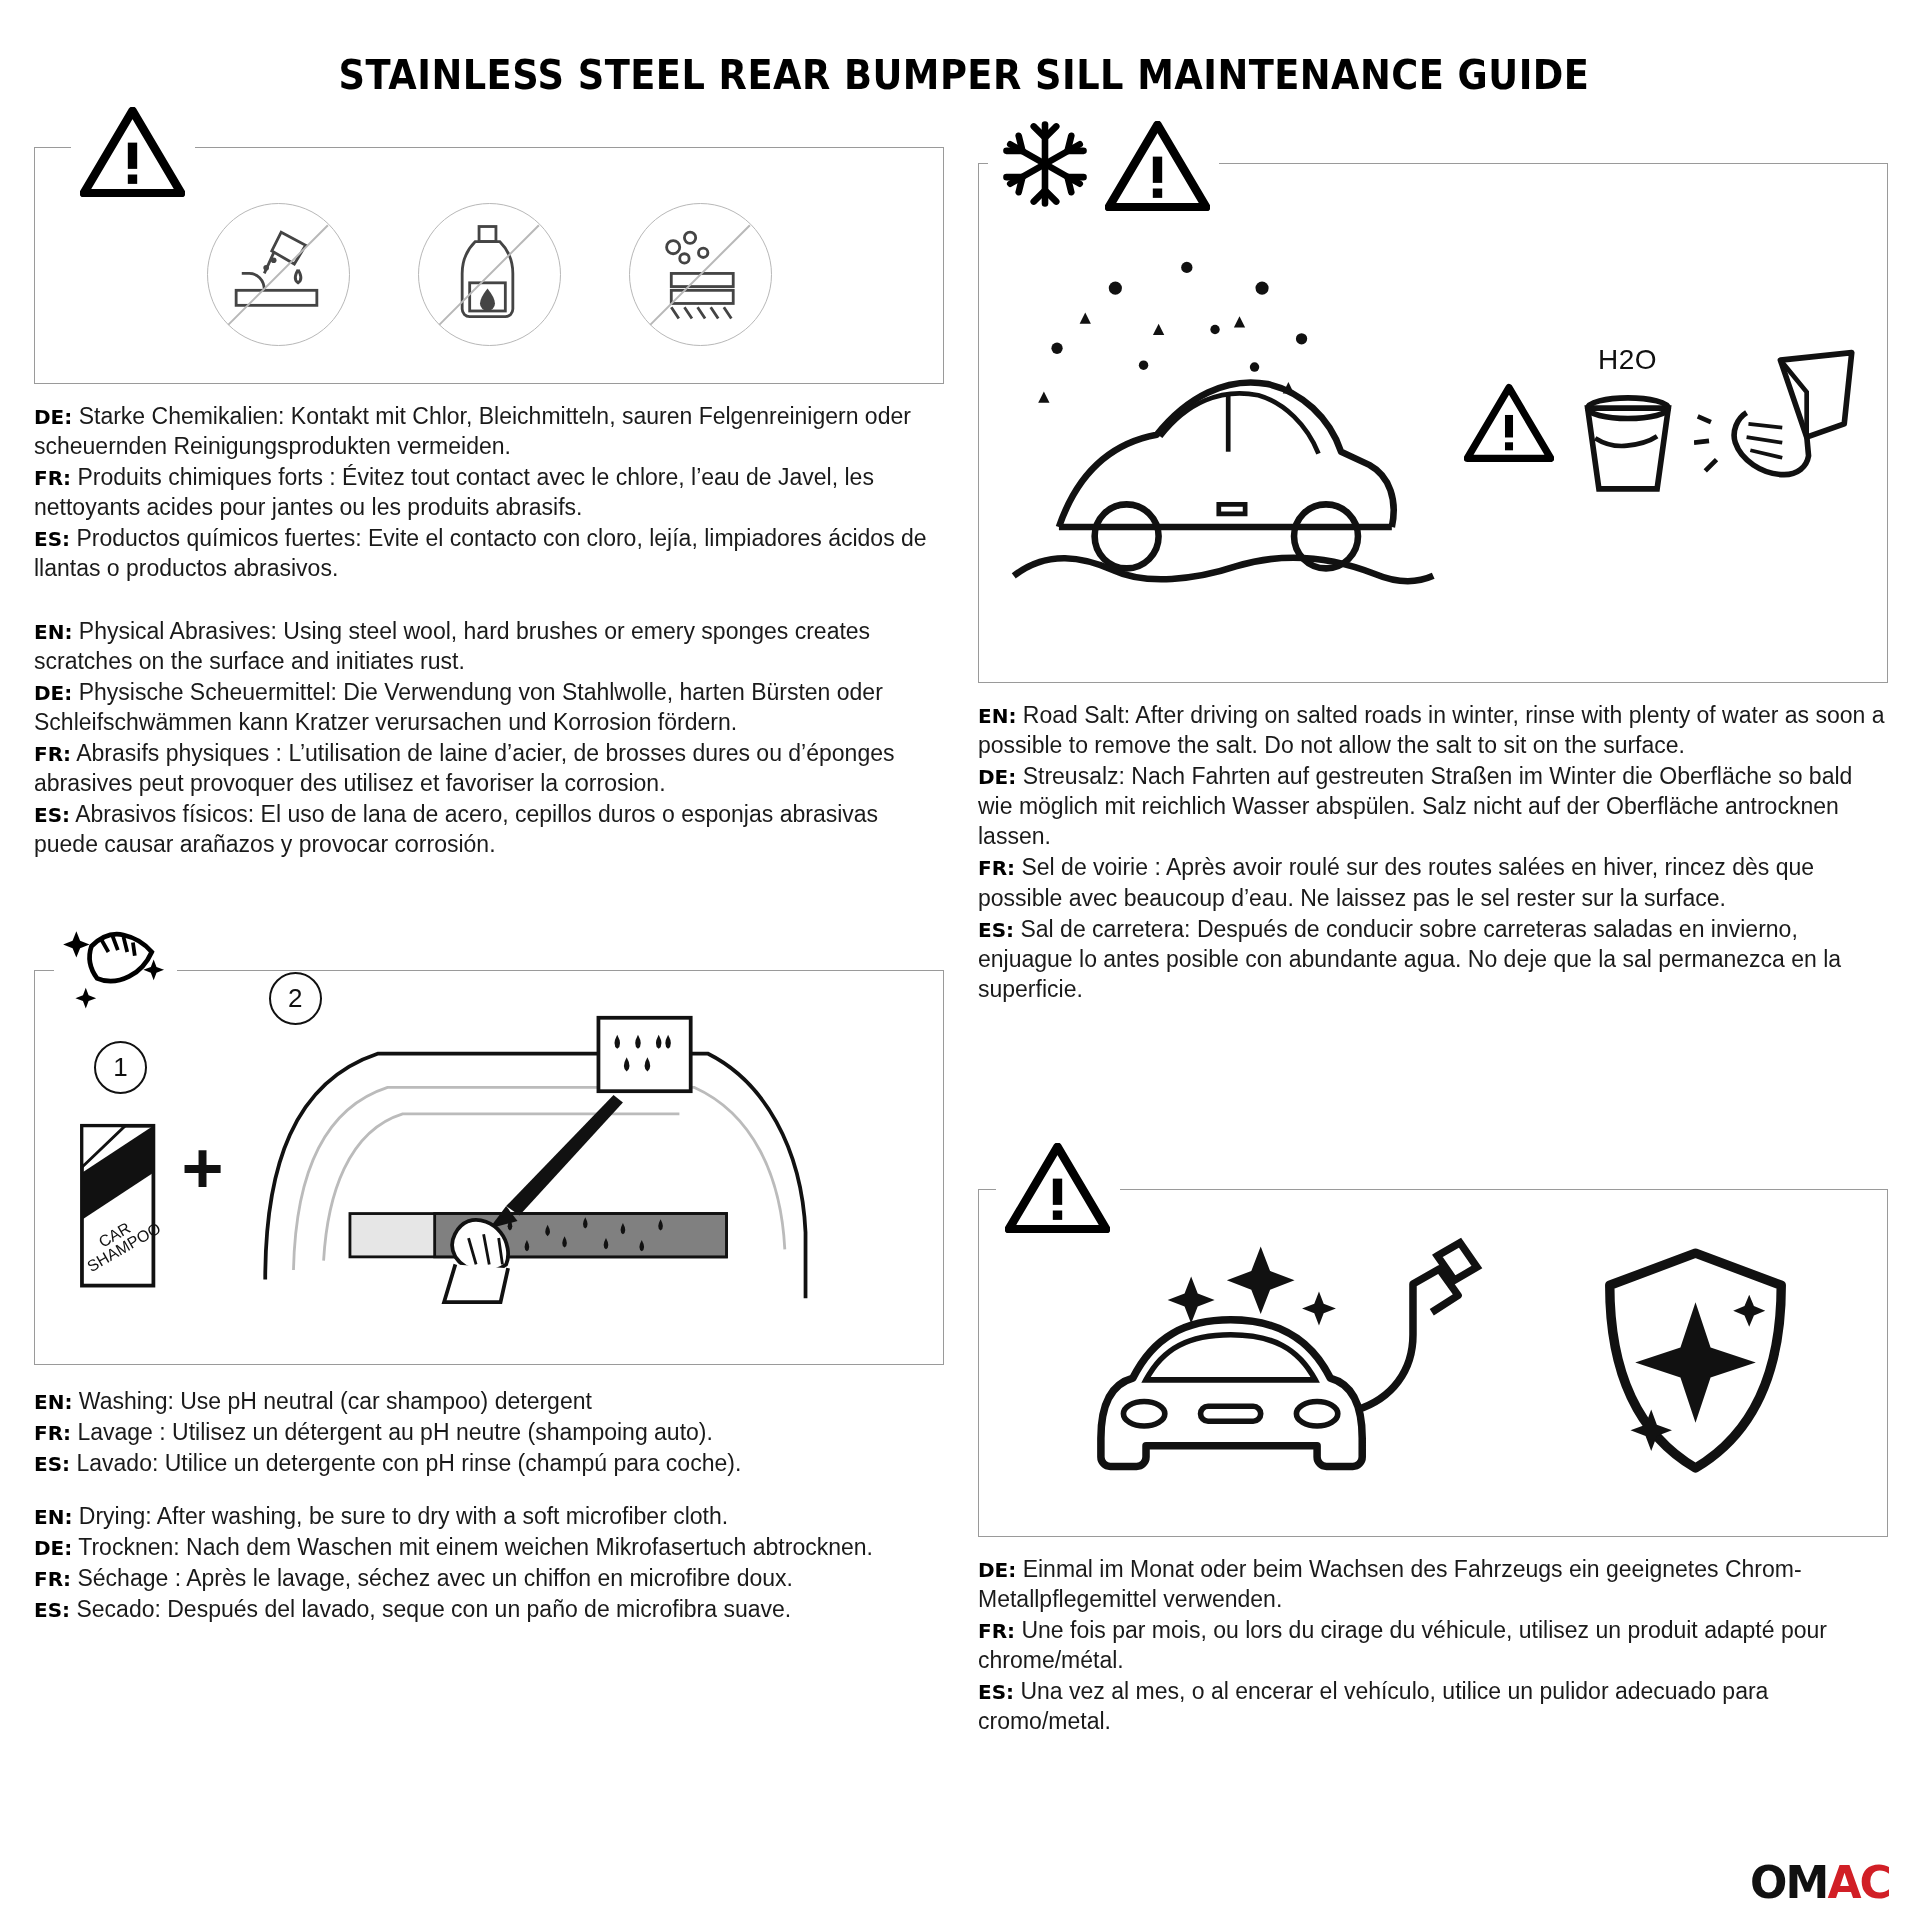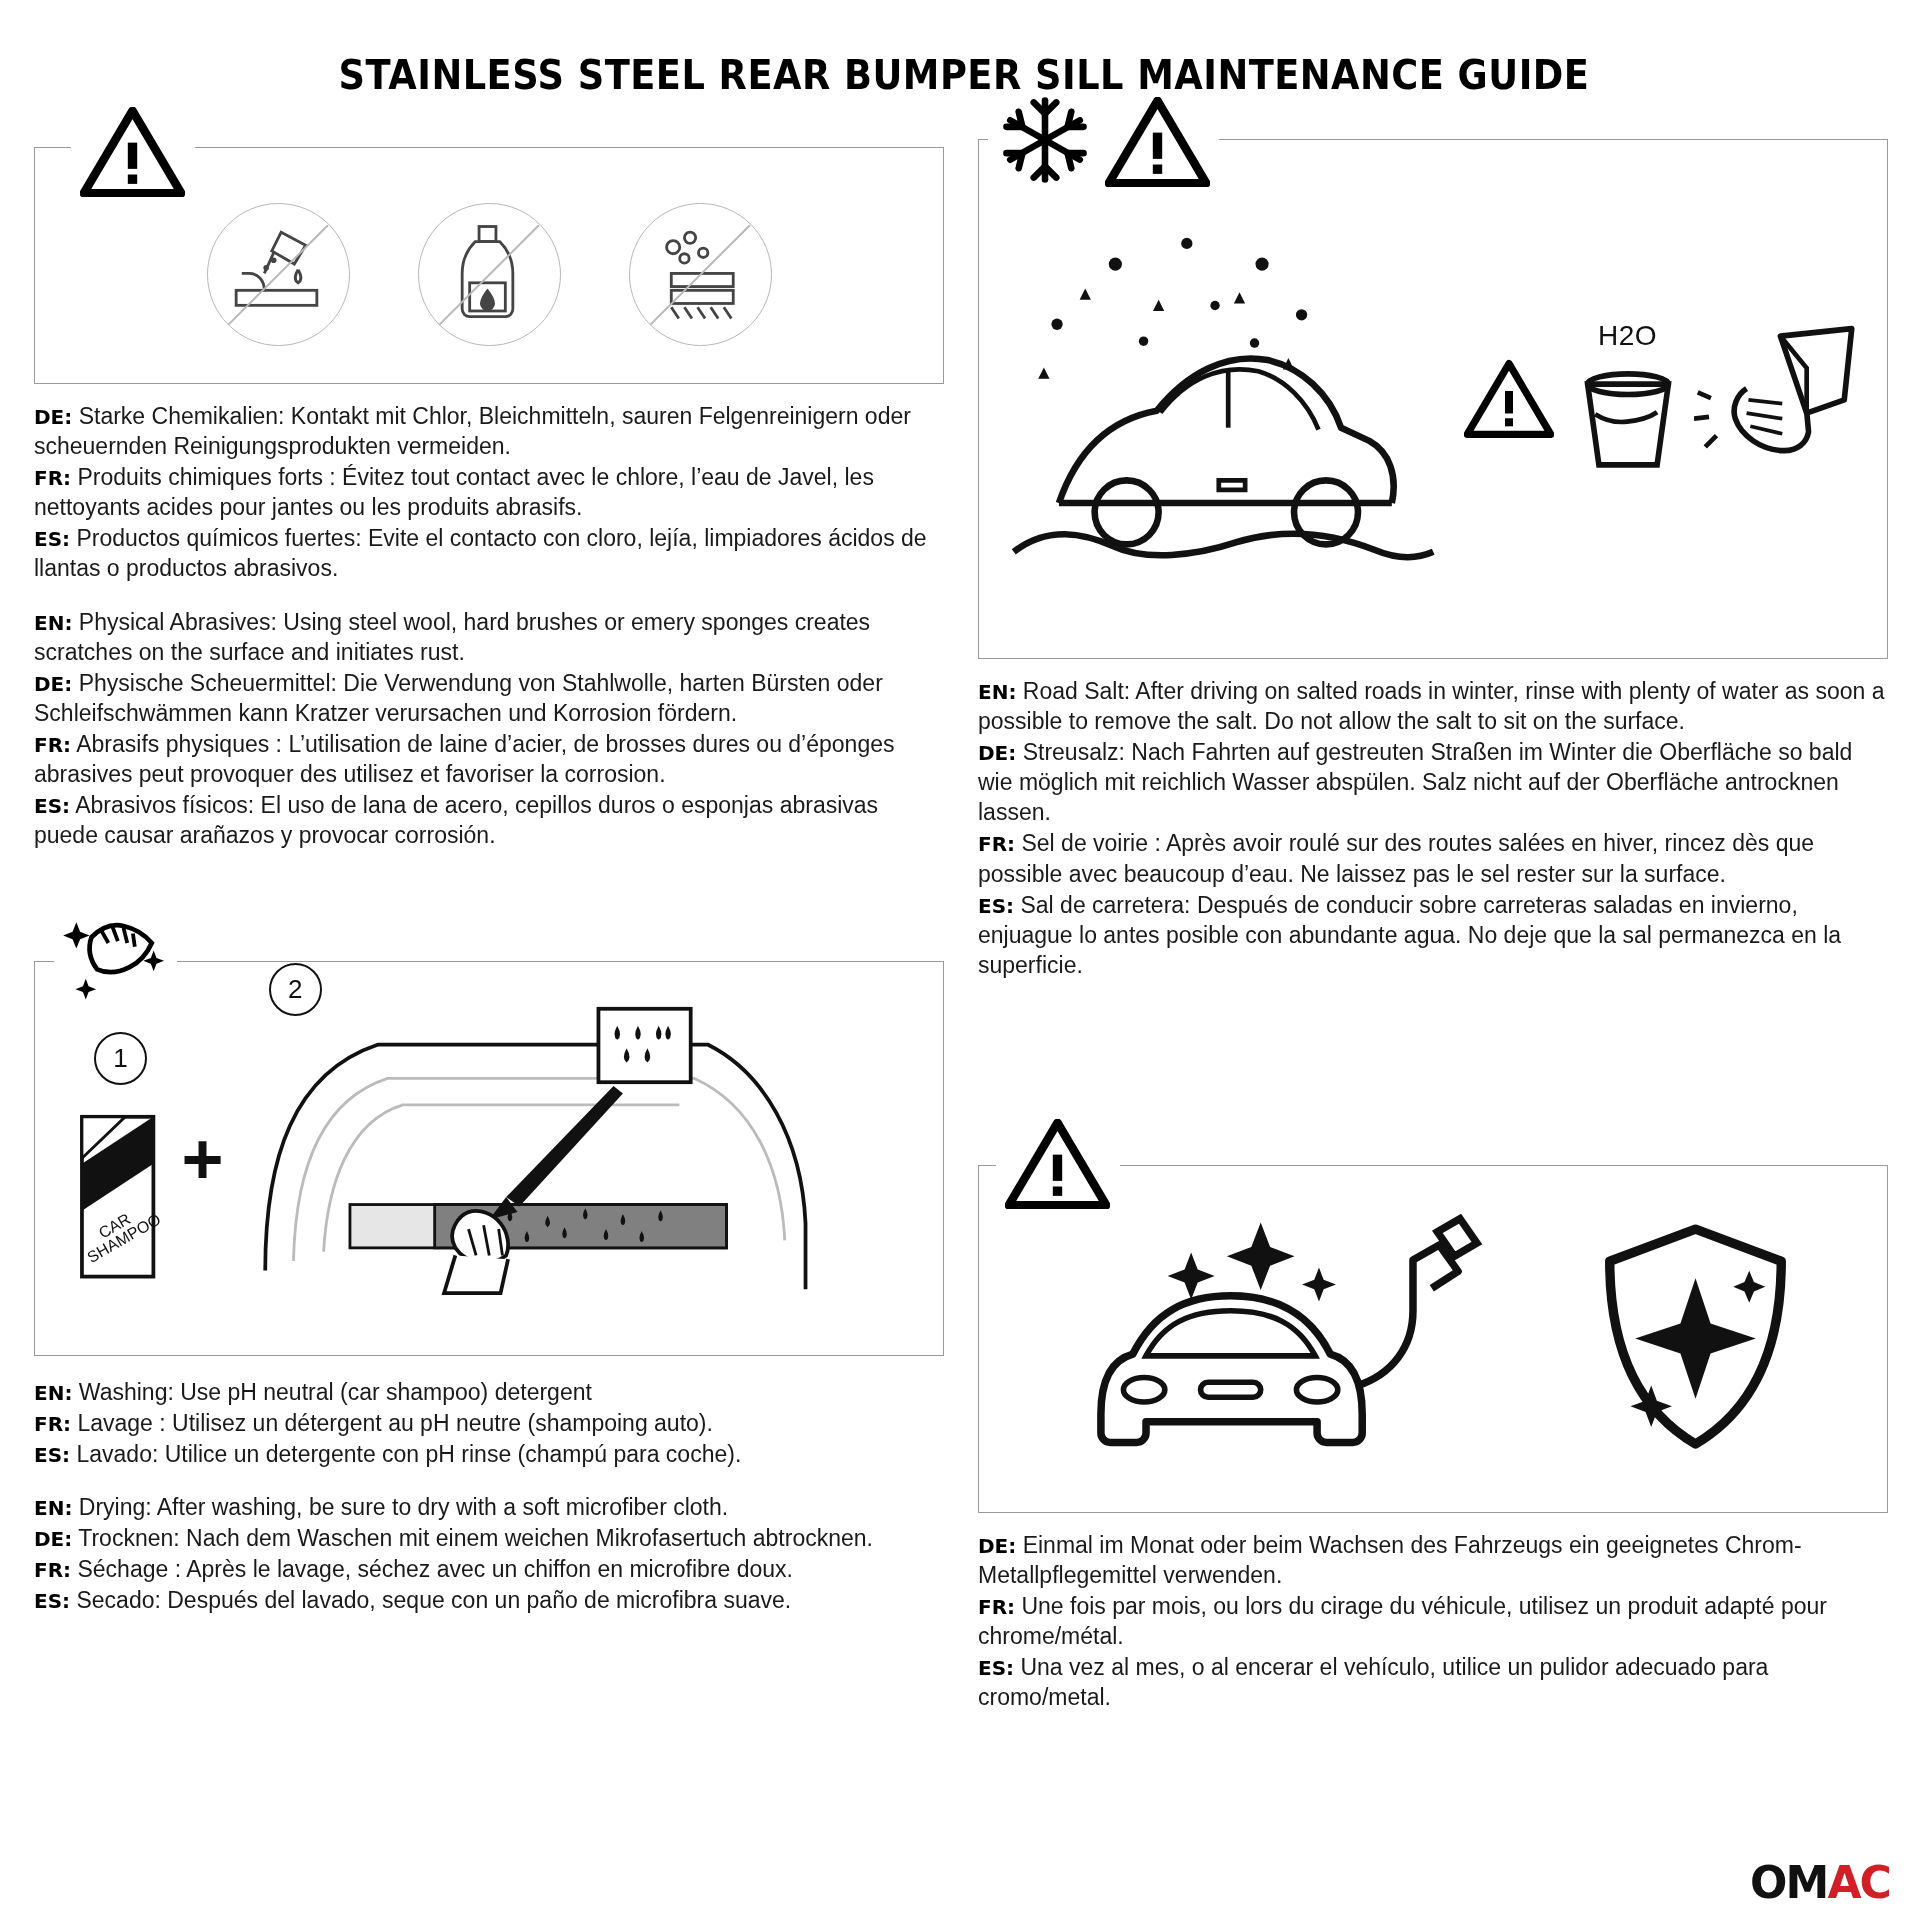--- a/index.html
+++ b/index.html
@@ -70,21 +70,21 @@
   }
   .text-block p {
     margin: 0 0 0.9px 0;
   }
   .lang {
     font-family: "DejaVu Sans", sans-serif;
     font-weight: bold;
     font-size: 20px;
     color: #000;
   }
-  .gap-block { margin-top: 23px; }
+  .gap-block { margin-top: 32px; }
   .omac {
     position: absolute;
     right: 38px;
     bottom: 22.6px;
     font-family: "DejaVu Sans", sans-serif;
     font-weight: bold;
     font-size: 44px;
     letter-spacing: -1.9px;
     line-height: 1;
   }
@@ -283,21 +283,21 @@
         <p><span class="lang">EN:</span> <span>Drying: After washing, be sure to dry with a soft microfiber cloth.</span></p>
         <p><span class="lang">DE:</span> <span>Trocknen: Nach dem Waschen mit einem weichen Mikrofasertuch abtrocknen.</span></p>
         <p><span class="lang">FR:</span> <span>Séchage : Après le lavage, séchez avec un chiffon en microfibre doux.</span></p>
         <p><span class="lang">ES:</span> <span>Secado: Después del lavado, seque con un paño de microfibra suave.</span></p>
       </div>
 
     </div>
 
     <div class="col">
 
-      <div style="position:relative; margin-top:28px;">
+      <div style="position:relative; margin-top:52px;">
         <div class="panel" style="height:520px;">
           <div class="panel-badges wide" style="top:-47px; left:9.4px;">
             <svg width="94" height="94" viewBox="0 0 100 100">
               <g stroke="#000" stroke-width="7" stroke-linecap="round">
                 <path d="M50 8 V92"></path>
                 <path d="M13 29 L87 71"></path>
                 <path d="M13 71 L87 29"></path>
                 <path d="M50 22 l-12 -12 M50 22 l12 -12 M50 78 l-12 12 M50 78 l12 12"></path>
                 <path d="M26 36 l-17 0 M26 36 l-4 -16 M74 64 l17 0 M74 64 l4 16"></path>
                 <path d="M26 64 l-17 0 M26 64 l-4 16 M74 36 l17 0 M74 36 l4 -16"></path>

